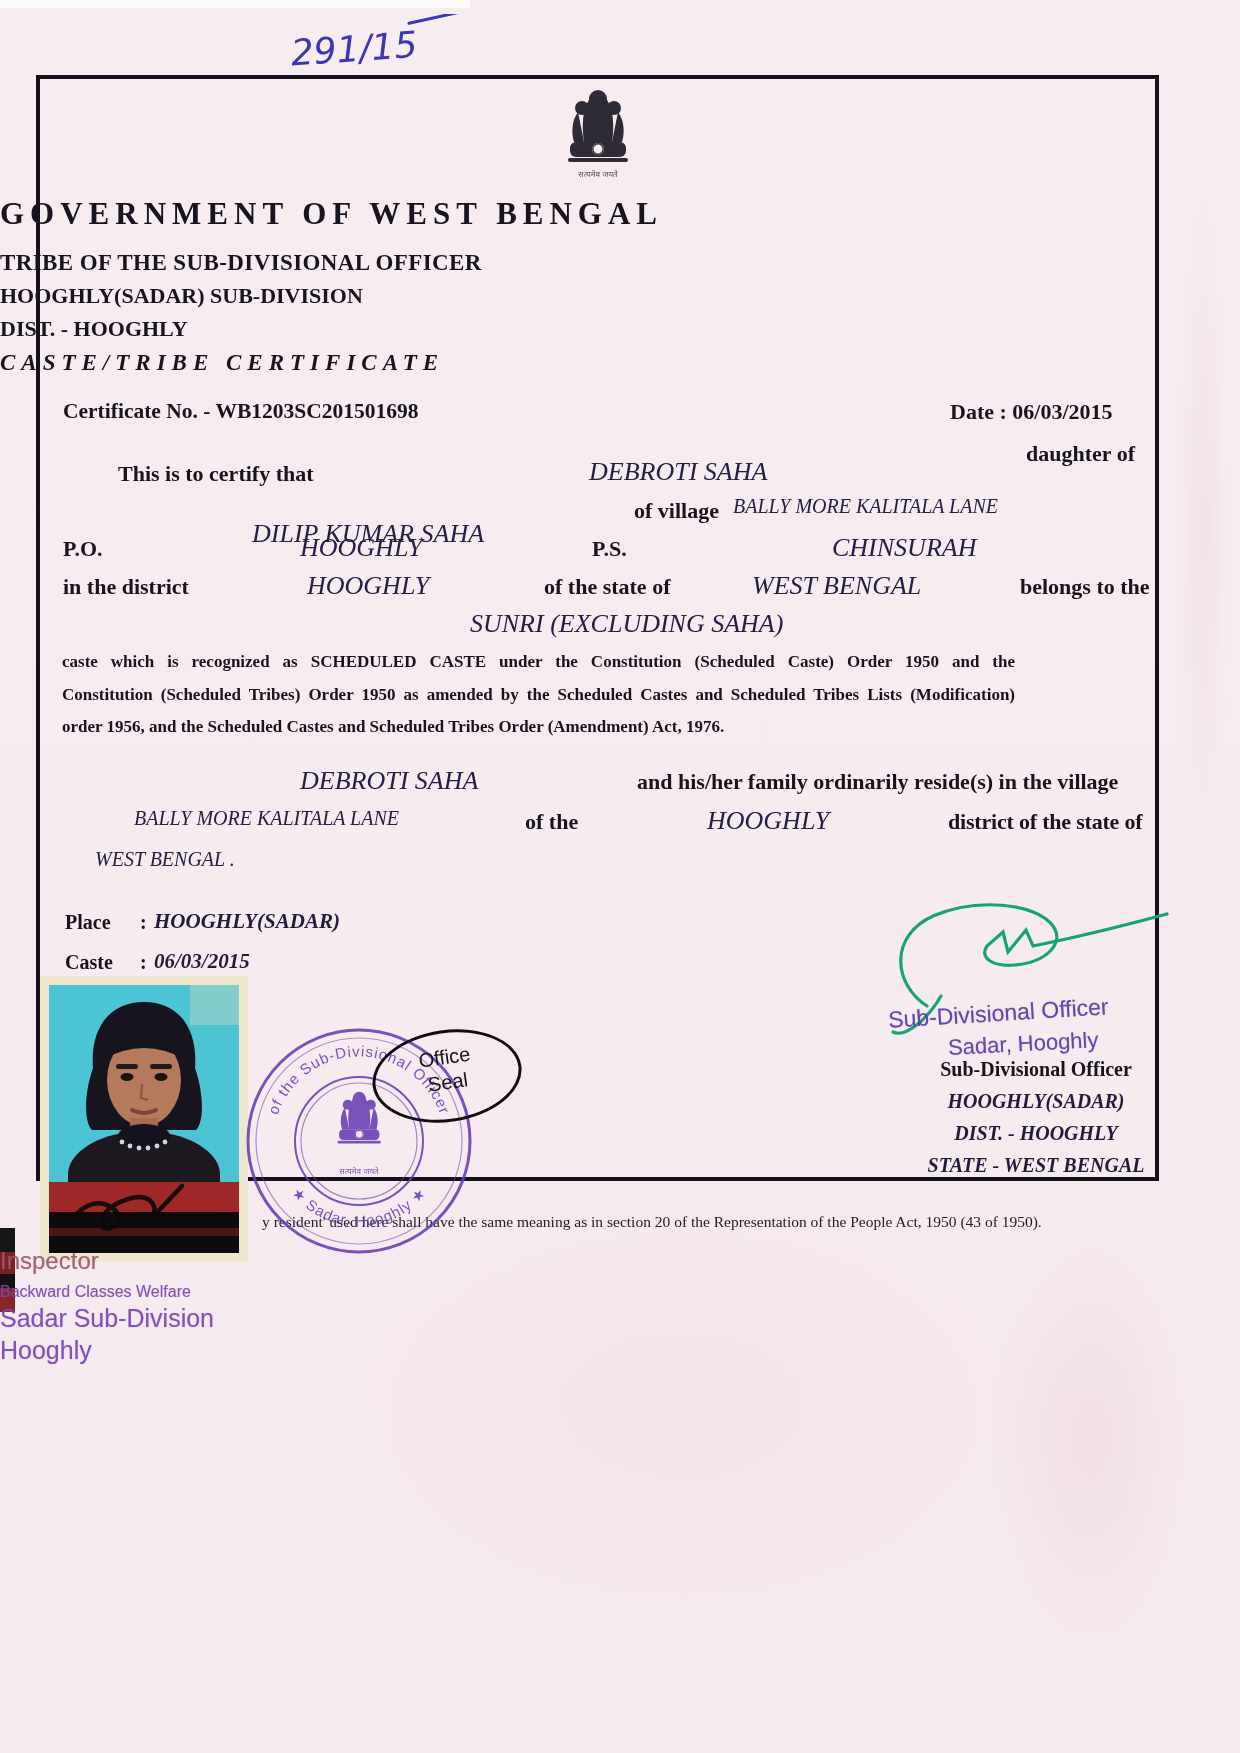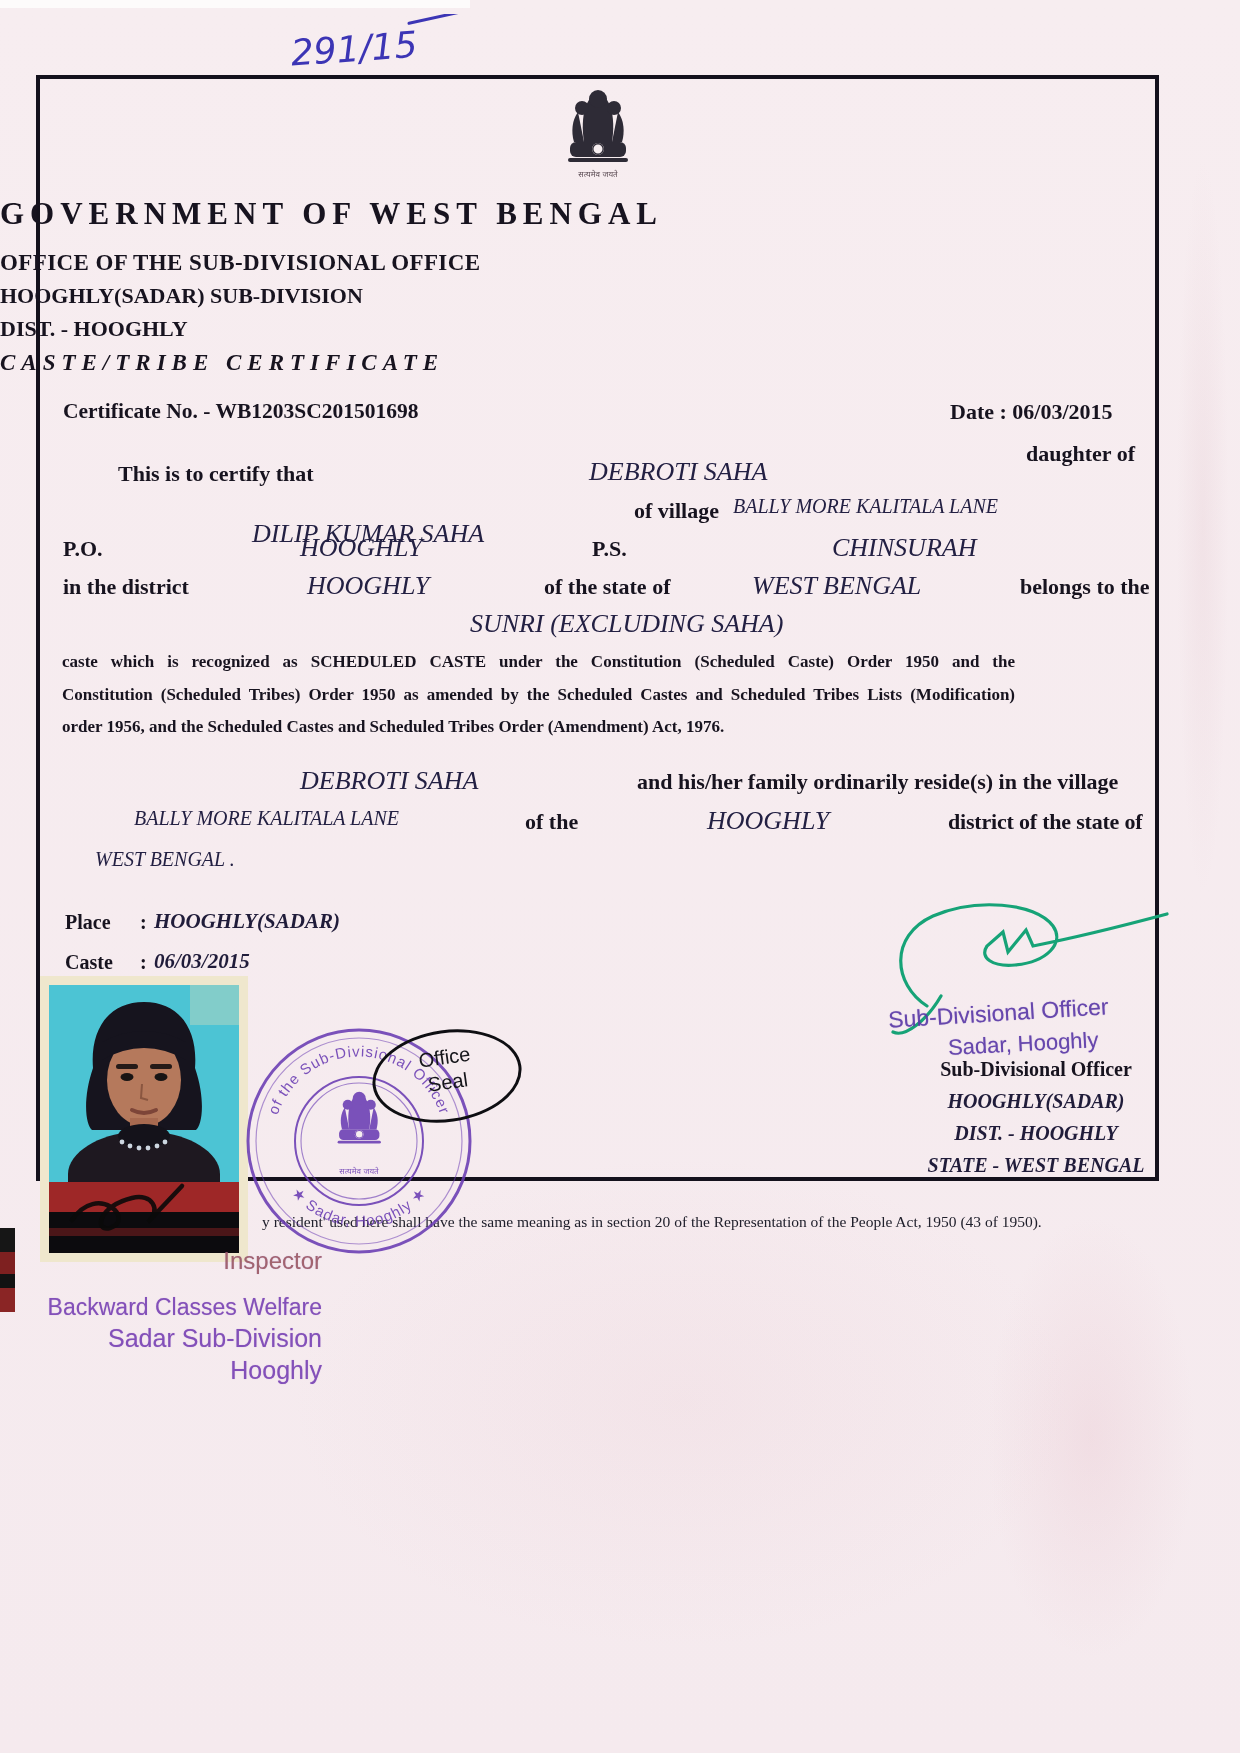--- a/index.html
+++ b/index.html
@@ -59,21 +59,21 @@
       <path d="M62,30 C68,38 69,50 66,60 L56,60 Z"></path>
       <rect x="14" y="60" width="56" height="15" rx="6"></rect>
       <circle cx="42" cy="67" r="6" fill="#f6eef0"></circle>
       <circle cx="42" cy="67" r="5.2" fill="none" stroke="currentColor" stroke-width="1.4"></circle>
       <rect x="12" y="76" width="60" height="4" rx="2"></rect>
     </g>
     <text x="42" y="95" text-anchor="middle" font-size="8" fill="#5a4a52" font-family="DejaVu Sans, sans-serif">सत्यमेव जयते</text>
   </svg>
 
   <div class="abs center-band serifb" style="top:196px;font-size:31px;letter-spacing:6px;">GOVERNMENT OF WEST BENGAL</div>
-  <div class="abs center-band serifb" style="top:250px;font-size:23px;letter-spacing:.4px;">OFFICE OF THE SUB-DIVISIONAL OFFICE</div>
+  <div class="abs center-band serifb" style="top:250px;font-size:23px;letter-spacing:.4px;">TRIBE OF THE SUB-DIVISIONAL OFFICER</div>
   <div class="abs center-band serifb" style="top:283px;font-size:22px;">HOOGHLY(SADAR) SUB-DIVISION</div>
   <div class="abs center-band serifb" style="top:316px;font-size:22px;">DIST. - HOOGHLY</div>
   <div class="abs center-band serifb" style="top:350px;font-size:23px;letter-spacing:6px;font-style:italic;">CASTE/TRIBE CERTIFICATE</div>
 
   <div class="abs serifb" style="left:63px;top:399px;font-size:21.5px;">Certificate No. - WB1203SC201501698</div>
   <div class="abs serifb" style="left:950px;top:399px;font-size:22px;">Date : 06/03/2015</div>
 
   <div class="abs serifb label" style="left:118px;top:461px;">This is to certify that</div>
   <div class="abs val value" style="left:589px;top:457px;">DEBROTI SAHA</div>
   <div class="abs serifb label" style="left:1026px;top:441px;">daughter of</div>
@@ -187,22 +187,22 @@
 
   <div class="abs" style="left:900px;top:1058px;width:272px;text-align:center;z-index:4;">
     <div class="serifb printedline">Sub-Divisional Officer</div>
     <div class="valb printedline">HOOGHLY(SADAR)</div>
     <div class="valb printedline">DIST. - HOOGHLY</div>
     <div class="valb printedline">STATE - WEST BENGAL</div>
   </div>
 
   <div class="abs" style="left:262px;top:1213px;font-size:15.5px;color:#20202c;white-space:nowrap;z-index:2;">y resident' used here shall have the same meaning as in section 20 of the Representation of the People Act, 1950 (43 of 1950).</div>
 
-  <div class="abs sans" style="left:0;top:1247px;width:322px;text-align:right;z-index:7;">
+  <div class="abs sans" style="left:0;top:1247px;width:322px;text-align:left;z-index:7;">
     <div class="insp" style="font-size:24px;color:#9c5a66;">Inspector</div>
-    <div class="insp" style="font-size:23px;margin-top:19px;">Backward Classes Welfare</div>
+    <div class="insp" style="font-size:16px;margin-top:8px;">Backward Classes Welfare</div>
     <div class="insp" style="font-size:25px;margin-top:3px;">Sadar Sub-Division</div>
     <div class="insp" style="font-size:25px;margin-top:3px;">Hooghly</div>
   </div>
 
   <div class="abs edge-sliver"></div>
 
 </div>
 
 </body></html>

